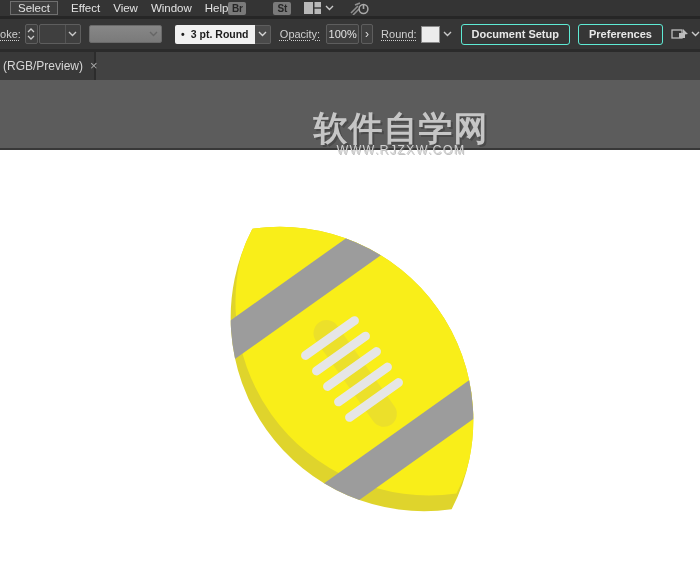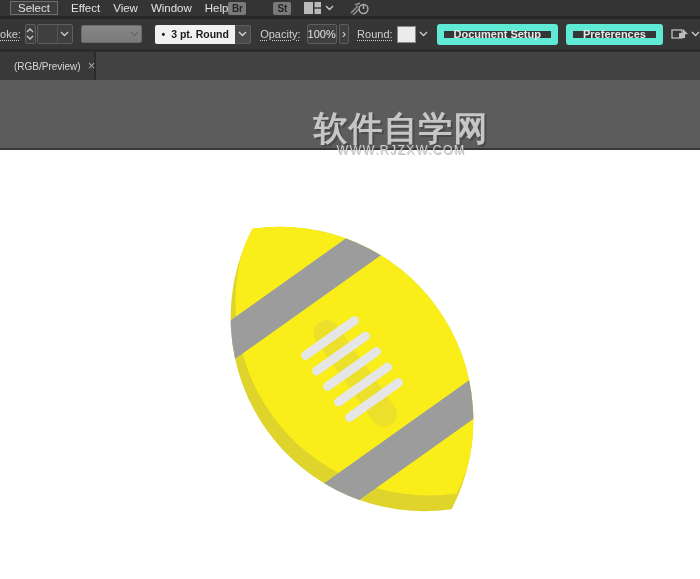--- a/index.html
+++ b/index.html
@@ -43,31 +43,31 @@
                 display:flex;align-items:center;justify-content:center;box-sizing:border-box;}
   .opacity-lbl{margin-left:9px;}
   .valbox{margin-left:6px;width:42px;height:20px;background:#3F3F3F;border:1px solid #5E5E5E;border-radius:2px;
           display:flex;align-items:center;justify-content:center;color:#E3E3E3;box-sizing:border-box;}
   .morebtn{margin-left:2px;width:15px;height:20px;background:#3F3F3F;border:1px solid #5E5E5E;border-radius:2px;
            display:flex;align-items:center;justify-content:center;color:#DDD;font-size:12px;box-sizing:border-box;padding-bottom:1px;}
   .style-lbl{margin-left:8px;}
   .stylebox{margin-left:4px;display:flex;align-items:center;height:20px;}
   .swatch{width:17px;height:15px;background:#ECECEC;border:1px solid #8A8A8A;}
   .stylebox .arrow{width:15px;height:20px;display:flex;align-items:center;justify-content:center;}
-  .bbtn{height:21px;padding:0 10px;border:7px solid #5eead4;border-radius:3px;background:transparent;
+  .bbtn{height:21px;padding:0 10px;border:1px solid #5eead4;border-radius:3px;background:transparent;
         color:#E8E8E8;font-weight:600;font-size:11px;display:flex;align-items:center;white-space:nowrap;box-sizing:border-box;}
   .bbtn.ds{margin-left:6px;}
   .bbtn.pref{margin-left:8px;}
   .selopts{margin-left:8px;display:flex;align-items:center;gap:2px;}
 
   
   .tabbar{position:absolute;left:0;top:52px;width:700px;height:28px;background:#424242;z-index:10;}
   .tab{position:absolute;left:0;top:0;width:96px;height:28px;background:#393939;border-right:2px solid #2C2C2C;
        display:flex;align-items:center;box-sizing:border-box;}
-  .tab .title{padding-left:14px;font-size:10px;color:#D6D6D6;white-space:nowrap;}
+  .tab .title{padding-left:3px;font-size:12px;color:#D6D6D6;white-space:nowrap;}
   .tab .close{margin-left:7px;color:#A8A8A8;font-size:13px;line-height:10px;}
 
   
   .pasteboard{position:absolute;left:0;top:80px;width:700px;height:68px;background:#5C5C5C;z-index:1;}
   .artboard-edge{position:absolute;left:0;top:148px;width:700px;height:2px;background:#383838;z-index:1;}
   .artboard{position:absolute;left:0;top:150px;width:700px;height:429px;background:#FFFFFF;z-index:1;}
 
   .wm-title{position:absolute;left:401px;top:106px;transform:translateX(-50%);z-index:6;
             font-size:34px;font-weight:bold;letter-spacing:1px;color:#C6C6C6;
             text-shadow:2px 2px 0 rgba(70,70,70,0.85);white-space:nowrap;}

